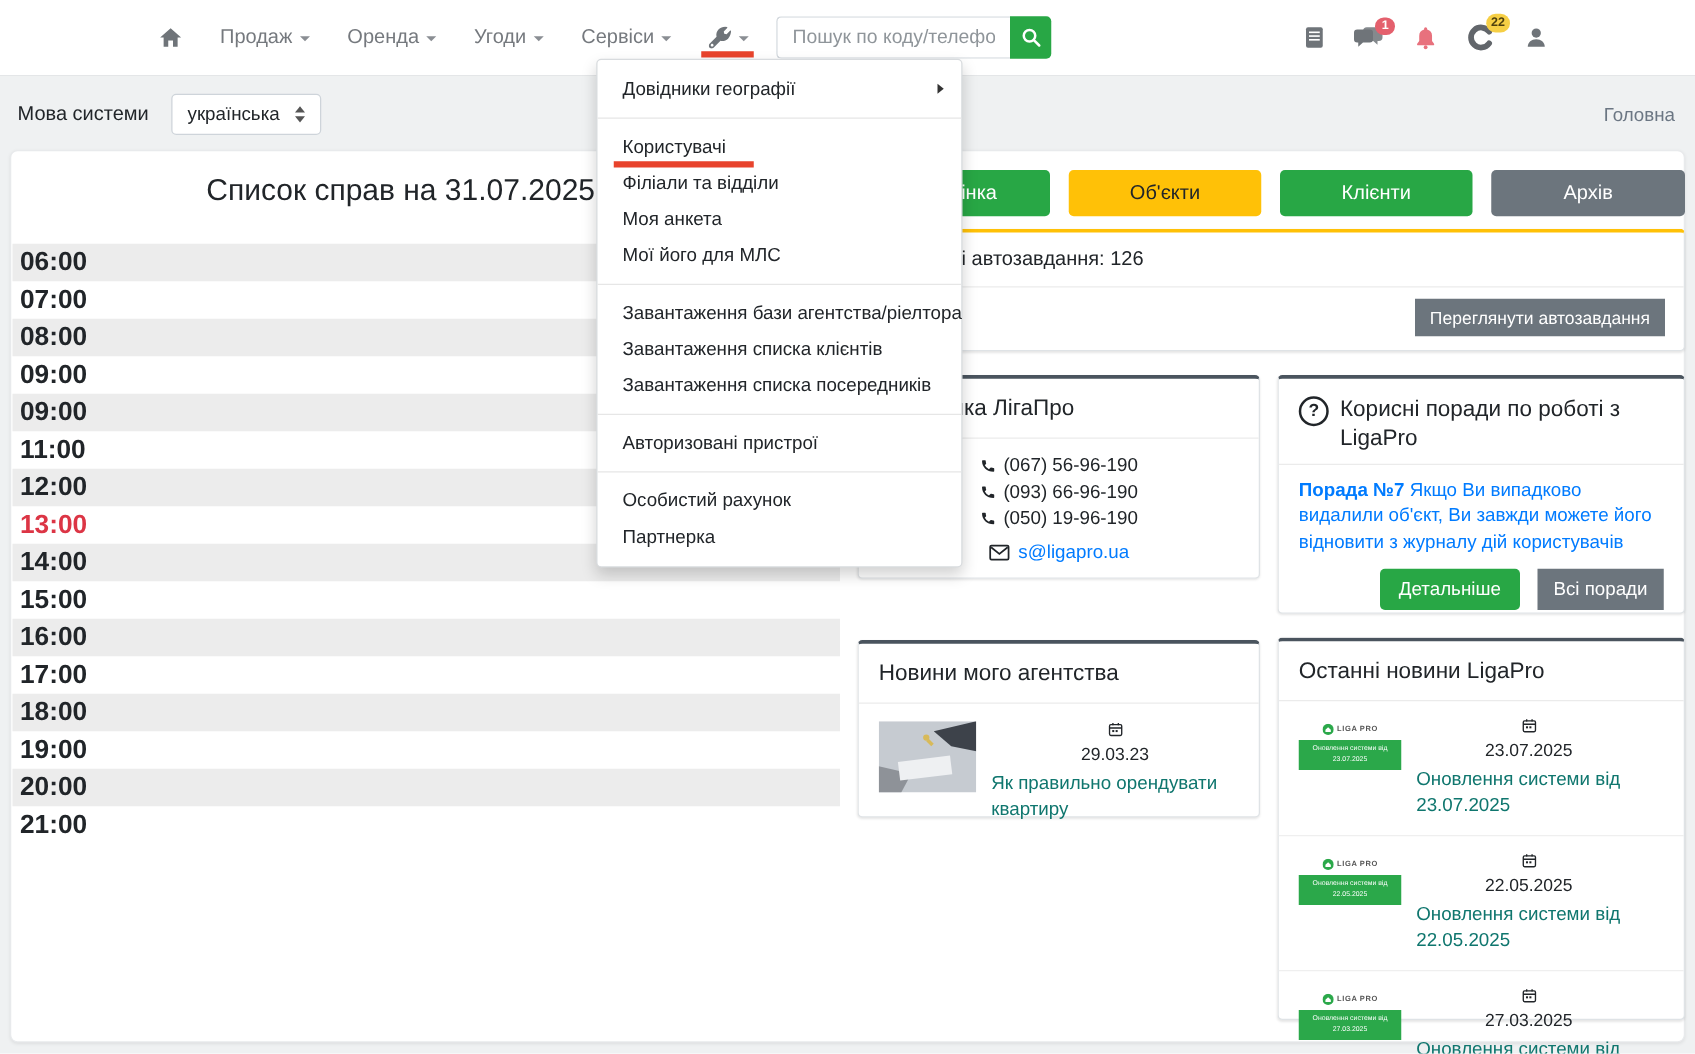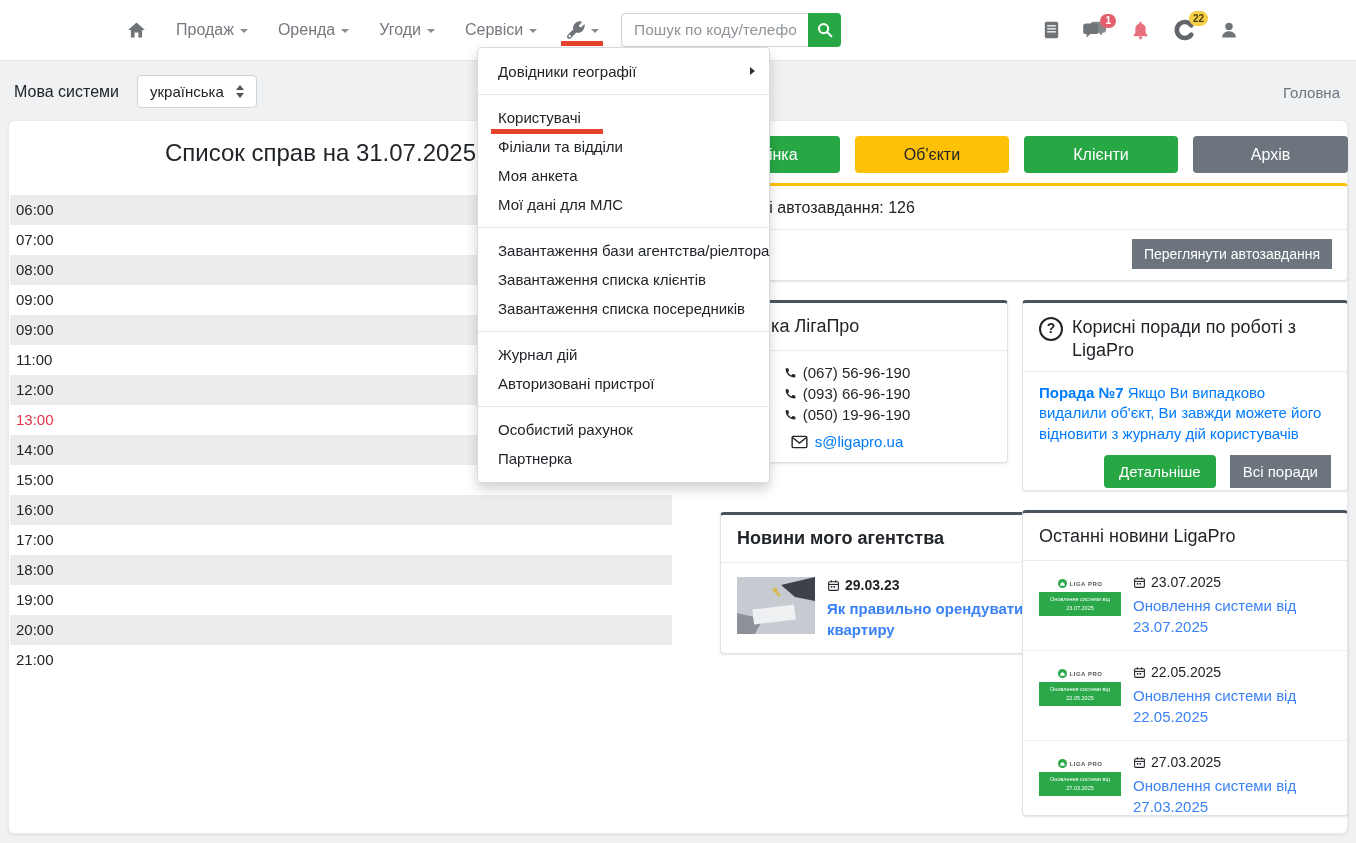--- a/index.html
+++ b/index.html
@@ -34,21 +34,21 @@
         color:#212529;display:flex;align-items:center;gap:12px;cursor:pointer;}
   .updown{display:flex;flex-direction:column;gap:3px;}
   .tri-up{width:0;height:0;border-left:4px solid transparent;border-right:4px solid transparent;border-bottom:5px solid #555;}
   .tri-down{width:0;height:0;border-left:4px solid transparent;border-right:4px solid transparent;border-top:5px solid #555;}
   .breadcrumb{position:absolute;right:16px;top:84px;font-size:15px;color:#6b7683;cursor:pointer;z-index:2;}
   
   .main-card{position:absolute;left:8px;top:120px;width:1338px;height:712px;background:#fff;
         border:1px solid #e8eaec;border-radius:6px;box-shadow:0 1px 3px rgba(0,0,0,.08);z-index:1;}
   .sched-title{position:absolute;left:165px;top:139px;font-size:24px;color:#212529;z-index:2;white-space:nowrap;}
   .sched-rows{position:absolute;left:10px;top:195px;width:662px;z-index:2;}
-  .srow{height:30px;line-height:30px;padding-left:6px;font-weight:normal;font-size:15px;color:#212529;cursor:pointer;}
+  .srow{height:30px;line-height:30px;padding-left:6px;font-weight:bold;font-size:21px;color:#212529;cursor:pointer;}
   .srow.alt{background:#ececec;}
   .srow.current{color:#dc3545;}
   
   .qbtn{position:absolute;top:136px;height:37px;line-height:37px;text-align:center;font-size:16px;
         border-radius:4px;cursor:pointer;z-index:3;}
   #qb1{left:690px;width:150px;background:#28a745;color:#fff;}
   #qb2{left:855px;width:154px;background:#ffc107;color:#212529;}
   #qb3{left:1024px;width:154px;background:#28a745;color:#fff;}
   #qb4{left:1193px;width:155px;background:#6c757d;color:#fff;}
   
@@ -70,25 +70,25 @@
   .email-row a{color:#007bff;text-decoration:none;cursor:pointer;}
   #tips{left:1022px;top:300px;width:326px;height:191px;}
   .tips-head{display:flex;align-items:flex-start;gap:9px;padding:13px 16px 10px;font-size:18px;
         color:#212529;border-bottom:1px solid #ebebeb;line-height:1.25;}
   .qcircle{flex:0 0 auto;width:20px;height:20px;border:2px solid #212529;border-radius:50%;
         font-size:14px;font-weight:bold;display:flex;align-items:center;justify-content:center;margin-top:1px;}
   .tips-body{padding:11px 16px 0;font-size:15px;line-height:1.35;color:#007bff;}
   .tip-label{font-weight:bold;}
   .tip-buttons{display:flex;justify-content:flex-end;gap:14px;margin-top:11px;}
   .tip-buttons .btn-gray{font-size:15px;padding:8px 13px;}
-  #agency-news{left:720px;top:512px;width:322px;height:142px;font-weight:bold;}
+  #agency-news{left:686px;top:512px;width:322px;height:142px;}
   .news-item{display:flex;gap:12px;padding:14px 16px;}
   .news-thumb{flex:0 0 auto;}
-  .news-date{font-size:14px;color:#212529;display:flex;align-items:center;gap:5px;}
-  .news-link{font-size:15px;color:#3b82f6;margin-top:5px;line-height:1.4;cursor:pointer;}
+  .news-date{font-size:14px;color:#212529;display:flex;align-items:center;gap:5px;flex-direction:column;}
+  .news-link{font-size:15px;color:#0f766e;margin-top:5px;line-height:1.4;cursor:pointer;}
   #ligapro-news{left:1022px;top:510px;width:326px;height:306px;}
   .lp-item{display:flex;gap:12px;padding:13px 16px;border-bottom:1px solid #efefef;}
   .lp-item:last-child{border-bottom:none;}
   .lp-thumb{flex:0 0 auto;width:82px;}
   .lp-logo-row{display:flex;align-items:center;justify-content:center;gap:3px;padding:5px 0 4px;background:#fff;}
   .lp-logo-text{font-size:6px;font-weight:bold;color:#555;letter-spacing:.5px;}
   .lp-band{background:#2ba84a;color:#fff;font-size:5.5px;text-align:center;padding:3px 2px;line-height:1.6;}
   
   .dropdown{position:absolute;left:477px;top:47px;width:293px;background:#fff;border:1px solid #d8dbde;
         border-radius:4px;box-shadow:0 6px 12px rgba(0,0,0,.18);padding:9px 0;z-index:100;box-sizing:border-box;}
@@ -448,37 +448,34 @@
       <span>Користувачі</span>
       <span class="redline"></span>
     </div>
     <div class="ditem">
       <span>Філіали та відділи</span>
     </div>
     <div class="ditem">
       <span>Моя анкета</span>
     </div>
     <div class="ditem">
-      <span>Мої дані для МЛС</span>
+      <span>Мої його для МЛС</span>
     </div>
     <div class="ddivider"></div>
     <div class="ditem">
       <span>Завантаження бази агентства/ріелтора</span>
     </div>
     <div class="ditem">
       <span>Завантаження списка клієнтів</span>
     </div>
     <div class="ditem">
       <span>Завантаження списка посередників</span>
     </div>
     <div class="ddivider"></div>
     <div class="ditem">
-      <span>Журнал дій</span>
-    </div>
-    <div class="ditem">
       <span>Авторизовані пристрої</span>
     </div>
     <div class="ddivider"></div>
     <div class="ditem">
       <span>Особистий рахунок</span>
     </div>
     <div class="ditem">
       <span>Партнерка</span>
     </div>
   </div>

